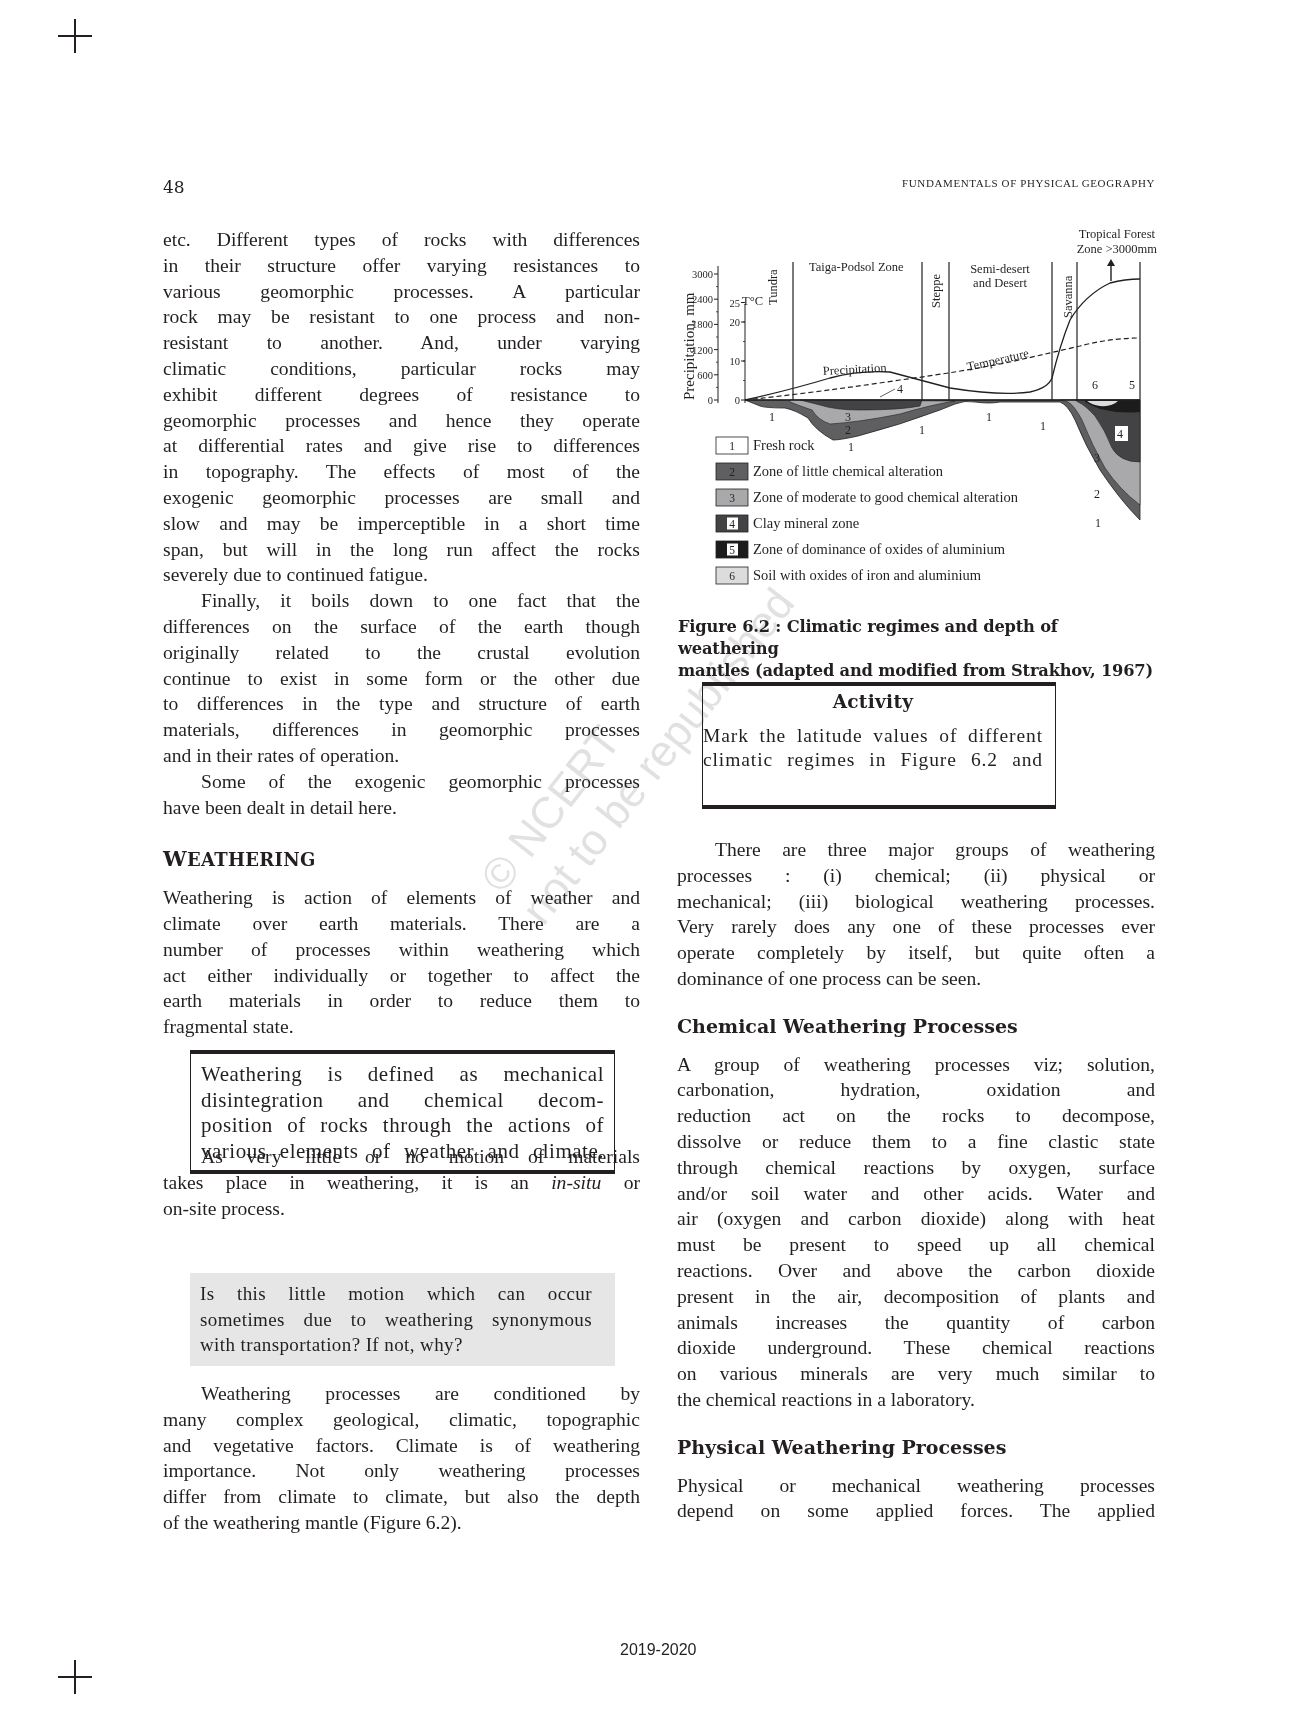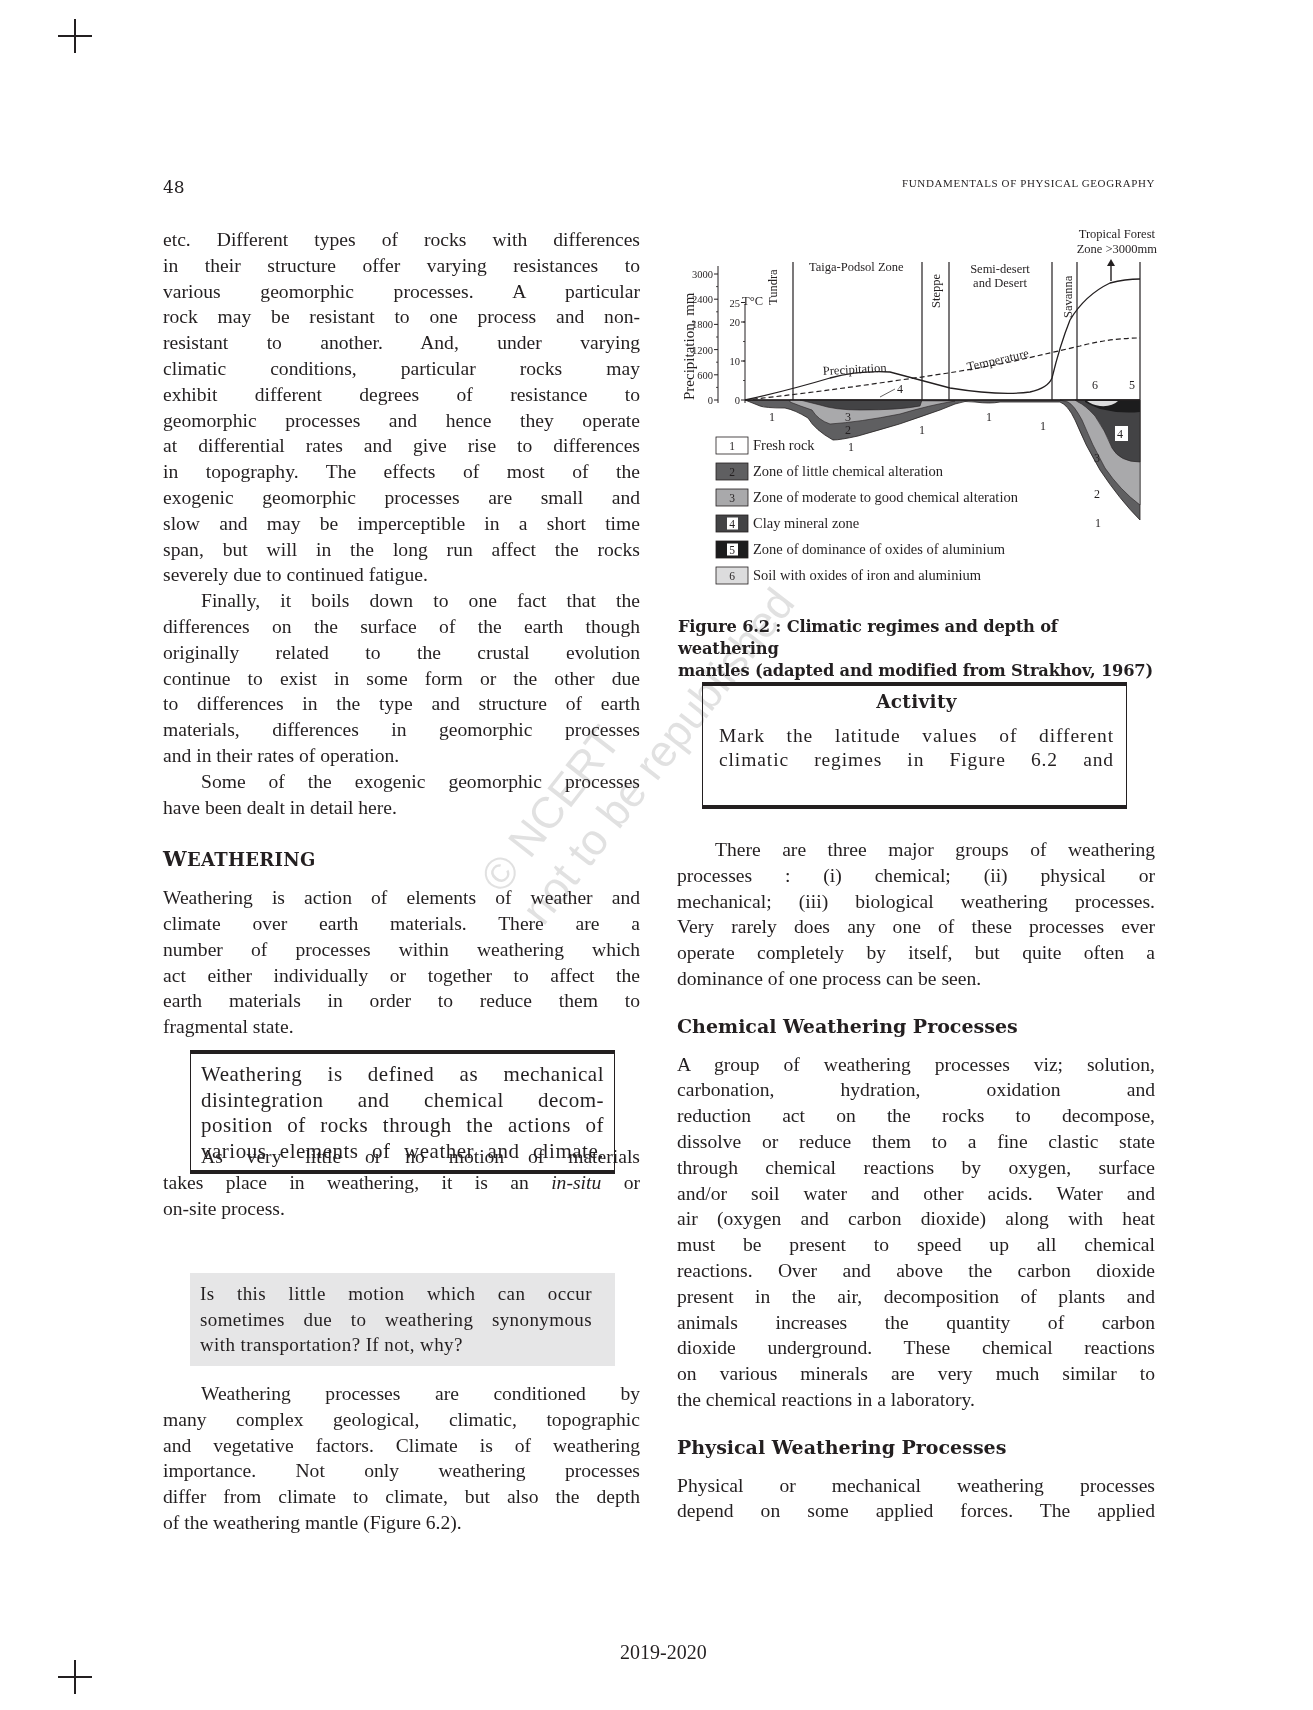--- a/index.html
+++ b/index.html
@@ -12,24 +12,24 @@
   .pageno { left:163px; top:177px; font-size:17px; }
   .running { left:758px; top:177px; width:397px; font-size:11px; letter-spacing:0.6px; text-align:right; font-family:"Liberation Serif", serif; }
   .col { position:absolute; font-size:19.6px; line-height:25.8px; text-align:justify; font-family:"Liberation Serif", serif; }
   .line { display:block; text-align:justify; text-align-last:justify; white-space:nowrap; }
   .line.last { text-align-last:left; }
   .heading-sc { font-weight:bold; font-size:18px; letter-spacing:0.3px; font-family:"DejaVu Serif", serif; }
   .heading-sc .big { font-size:21px; }
   .subhead { font-weight:bold; font-size:19px; font-family:"DejaVu Serif", serif; }
   .defbox { position:absolute; left:190px; top:1050px; width:425px; height:124px; border-top:4px solid #231f20; border-bottom:4px solid #231f20; border-left:1.5px solid #231f20; border-right:1.5px solid #231f20; box-sizing:border-box; padding:8px 10px 0 10px; font-family:"Liberation Serif", serif; font-size:21px; line-height:25.5px; letter-spacing:0.5px; }
   .qbox { position:absolute; left:190px; top:1273px; width:425px; height:93px; background:#e6e6e7; box-sizing:border-box; padding:8px 23px 0 10px; font-family:"Liberation Serif", serif; font-size:19px; line-height:25.5px; letter-spacing:0.4px; }
-  .actbox { position:absolute; left:702px; top:682px; width:425px; height:127px; border-top:4px solid #231f20; border-bottom:4px solid #231f20; border-left:1.5px solid #231f20; border-right:1.5px solid #231f20; box-sizing:border-box; padding:4px 12px 0 16px; font-family:"Liberation Serif", serif; font-size:19.5px; line-height:24px; letter-spacing:0.9px; }
+  .actbox { position:absolute; left:702px; top:682px; width:354px; height:127px; border-top:4px solid #231f20; border-bottom:4px solid #231f20; border-left:1.5px solid #231f20; border-right:1.5px solid #231f20; box-sizing:border-box; padding:4px 12px 0 0; font-family:"Liberation Serif", serif; font-size:19.5px; line-height:24px; letter-spacing:0.9px; }
   .actbox .title { text-align:center; font-weight:bold; font-family:"DejaVu Serif", serif; font-size:18.5px; margin-bottom:10px; letter-spacing:0.3px; }
   .caption { left:678px; top:616px; width:480px; font-family:"DejaVu Serif", serif; font-weight:bold; font-size:16.3px; line-height:22px; letter-spacing:-0.2px; }
-  .footer { left:620px; top:1641px; font-family:Liberation Serif, serif; font-size:20px; }
+  .footer { left:620px; top:1641px; font-family:Liberation Sans, sans-serif; font-size:16px; }
   .watermark { position:absolute; left:470px; top:870px; transform:rotate(-52deg); transform-origin:left top; color:rgba(120,120,120,0.22); font-family:"Liberation Sans", sans-serif; font-size:44px; line-height:52px; white-space:nowrap; pointer-events:none; }
   svg text { font-family:"Liberation Serif", serif; fill:#231f20; }
   .legend-label { font-size:14.5px; }
 </style>
 </head>
 <body>
 
 <div class="crop" style="left:58px; top:19px;"></div>
 <div class="crop" style="left:58px; top:1660px;"></div>
 

